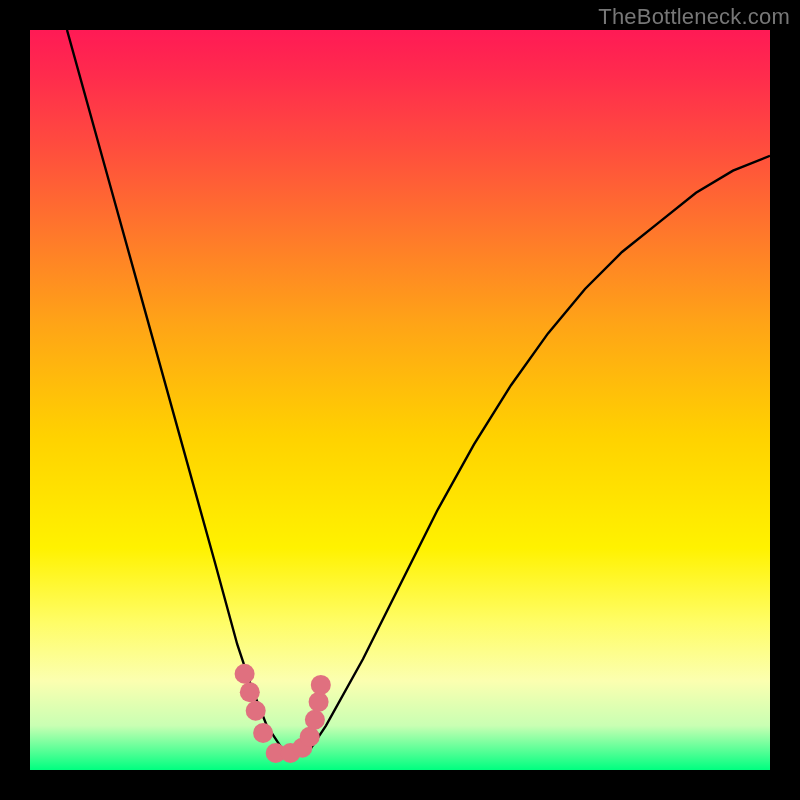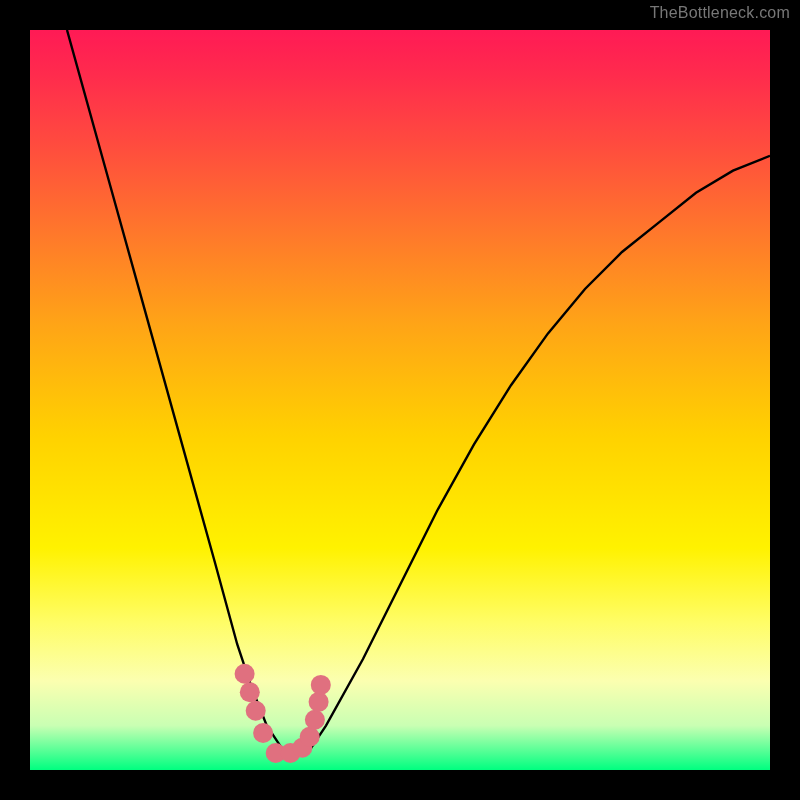--- a/index.html
+++ b/index.html
@@ -49,21 +49,21 @@
     position: absolute;
     inset: 0;
     width: 740px;
     height: 740px;
   }
   .watermark {
     position: absolute;
     top: 4px;
     right: 10px;
     color: #777;
-    font-size: 16px;
+    font-size: 22px;
     font-weight: 500;
     letter-spacing: 0.2px;
   }
 </style>
 </head>
 <body>
 
 <div class="frame">
 
   <div class="plot-area">

